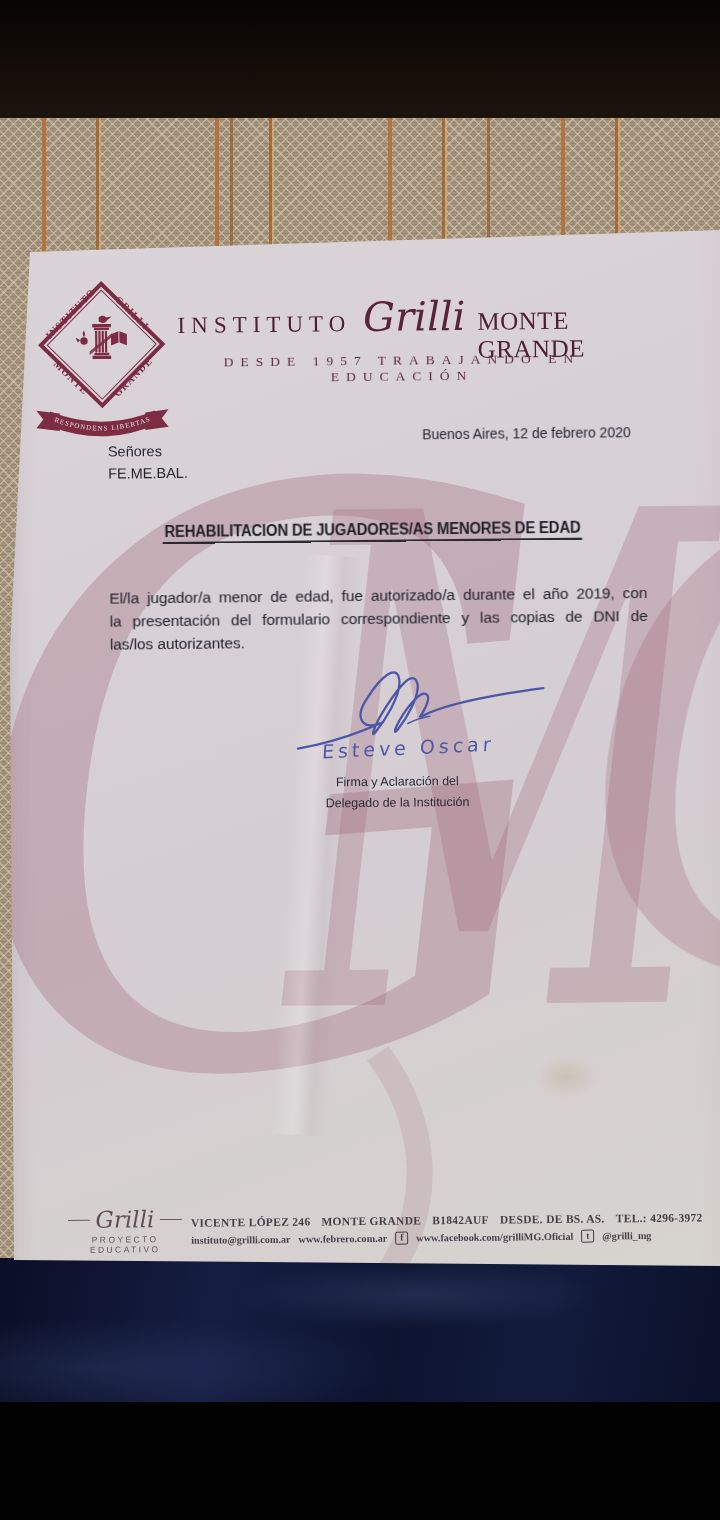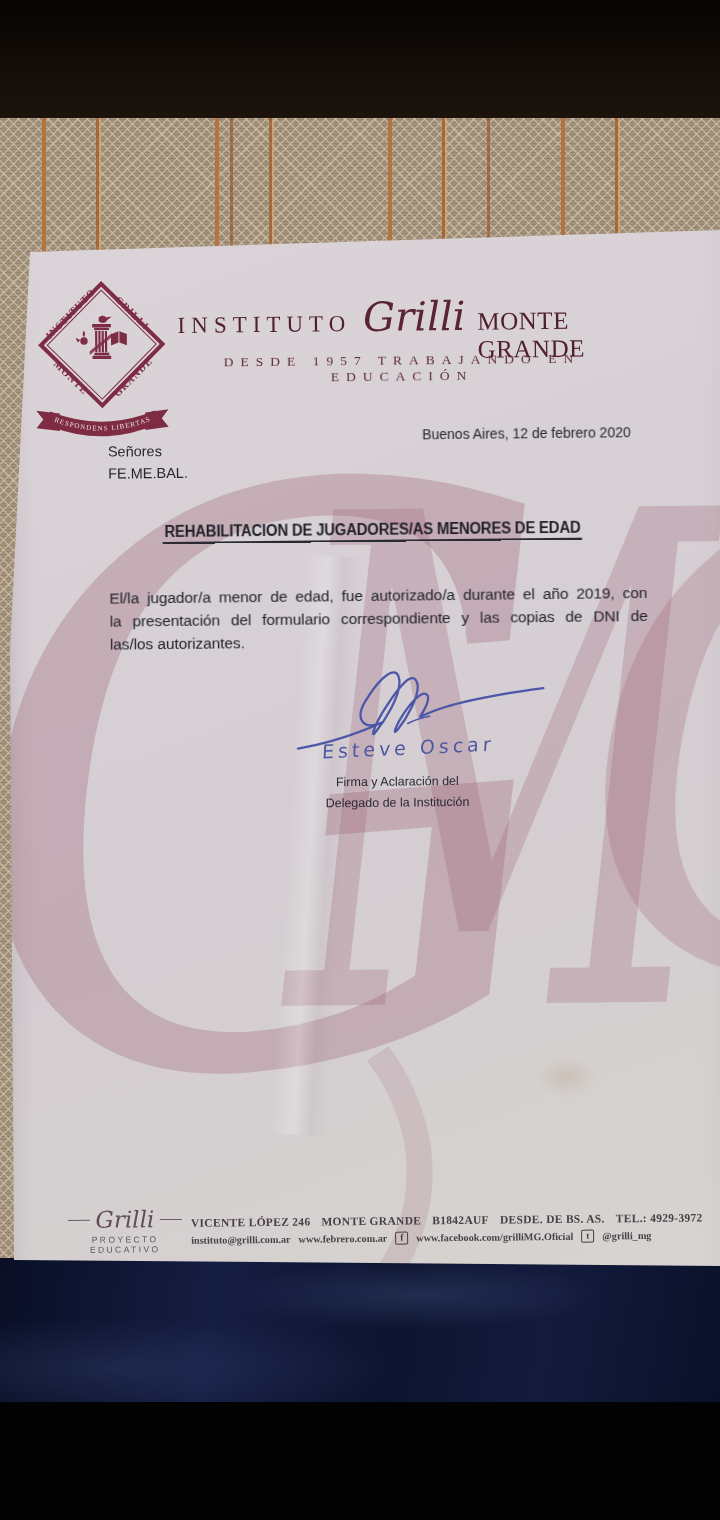--- a/index.html
+++ b/index.html
@@ -207,21 +207,21 @@
         </div>
         <div class="fl-sub">PROYECTO EDUCATIVO</div>
       </div>
 
       <div class="footer-right">
         <div class="fr-line1">
           <span>VICENTE LÓPEZ 246</span>
           <span>MONTE GRANDE</span>
           <span>B1842AUF</span>
           <span>DESDE. DE BS. AS.</span>
-          <span>TEL.: 4929-3972</span>
+          <span>TEL.: 4296-3972</span>
         </div>
         <div class="fr-line2">
           <span>instituto@grilli.com.ar</span>
           <span>www.febrero.com.ar</span>
           <span class="icon-box">
               <span>f</span>
             </span>
           <span>www.facebook.com/grilliMG.Oficial</span>
           <span class="icon-box">
               <span>t</span>

